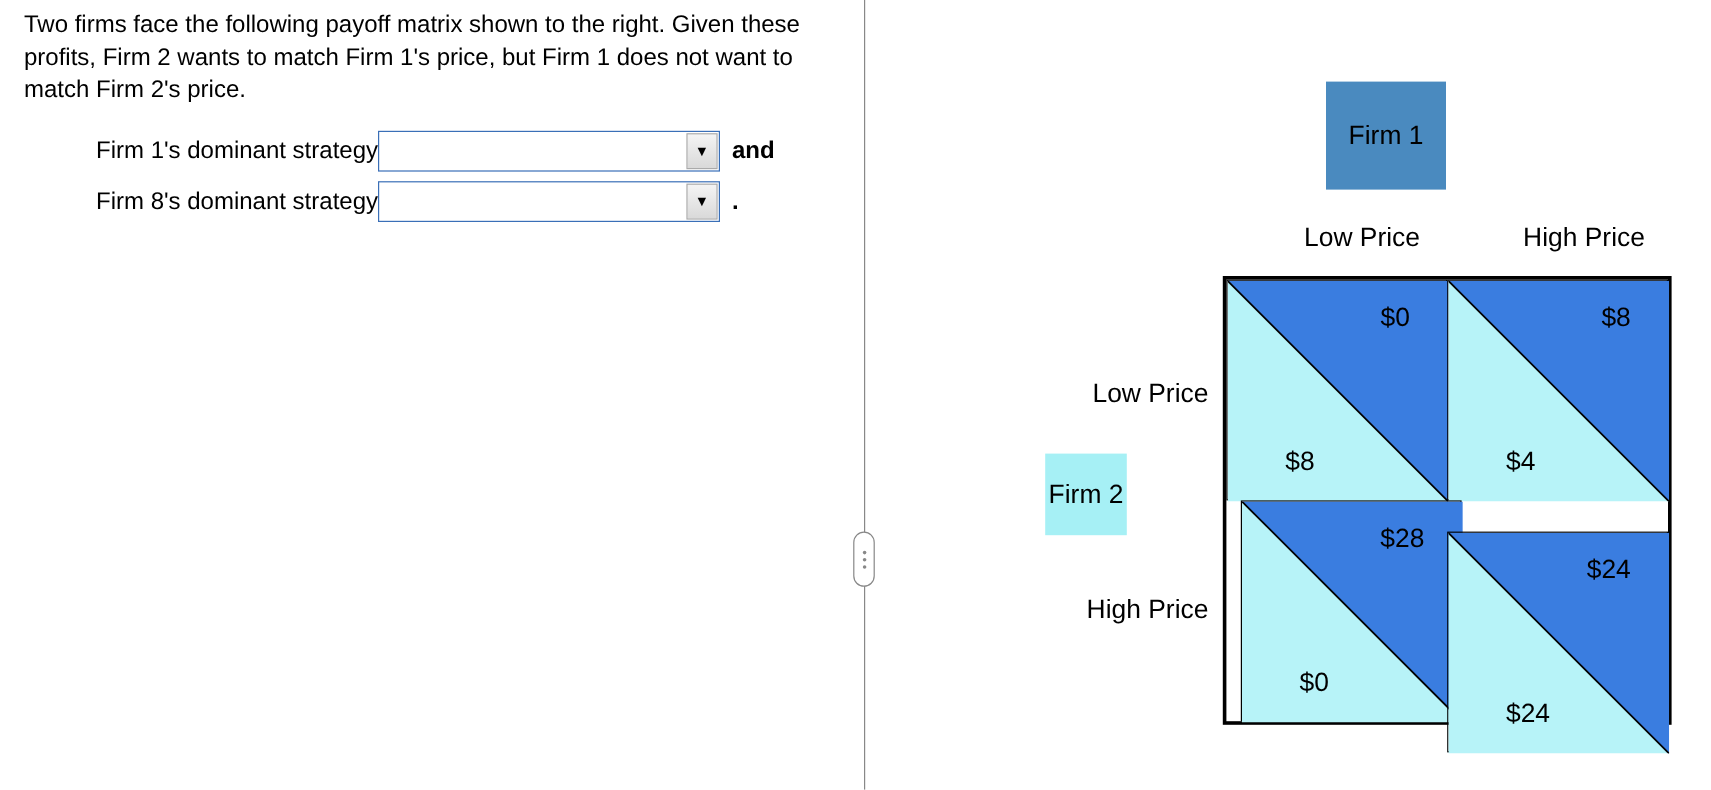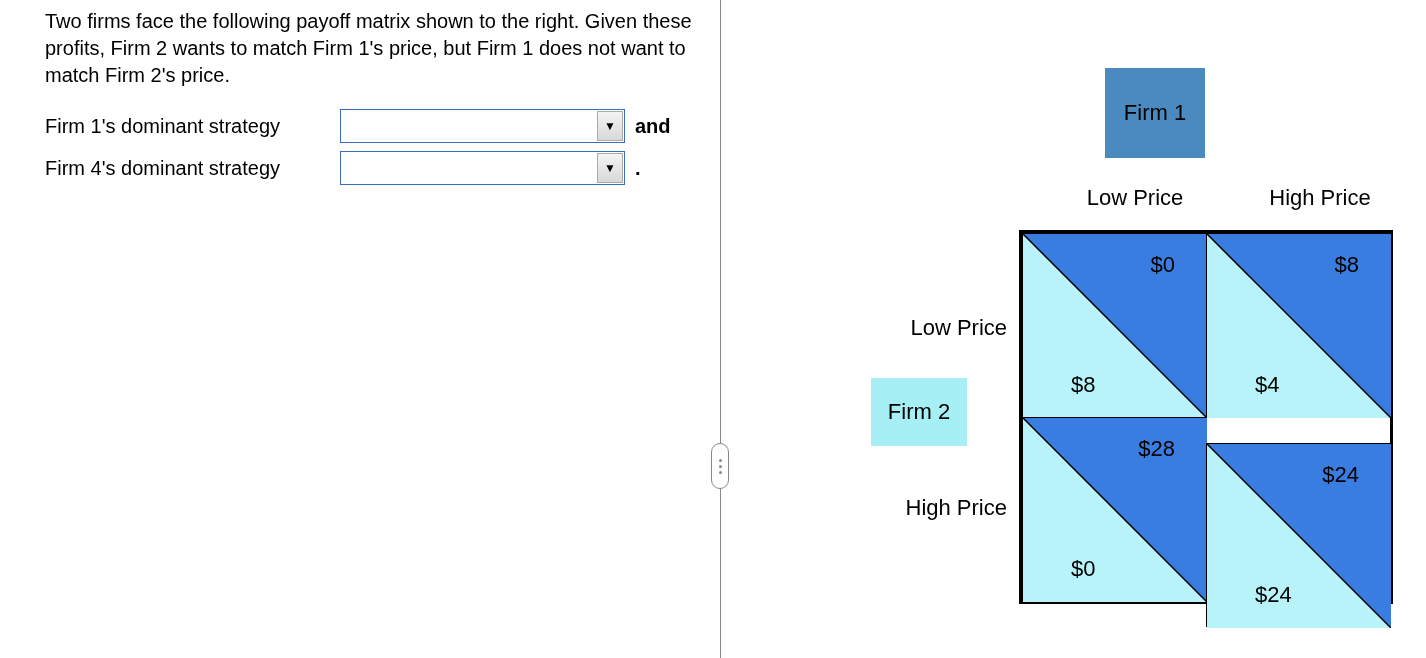--- a/index.html
+++ b/index.html
@@ -12,24 +12,23 @@
     width: 1426px;
     height: 658px;
     position: relative;
     background: #fff;
   }
   .left-pane {
     position: absolute;
     left: 20px;
     top: 8px;
     width: 670px;
-    margin-left: 25px;
   }
   .para { line-height: 1.35; margin-bottom: 20px; }
-  .q-row { display:flex; align-items:center; margin-bottom:8px; }
+  .q-row { display:flex; align-items:center; margin-bottom:8px;text-align:right; }
   .q-label { width: 295px; }
   .dropdown {
     width: 285px; height: 34px;
     border: 1.5px solid #3a6fb7;
     background: #fff;
     display:flex; align-items:center; justify-content:flex-end;
     padding: 0;
   }
   .dd-btn {
     width: 26px; height: 30px;
@@ -70,21 +69,21 @@
     font-size:22px;
   }
   .col-hdr {
     position:absolute; top:185px; font-size:22px; text-align:center;
   }
   .col1-hdr { left:285px; width:180px; }
   .col2-hdr { left:470px; width:180px; }
   .firm2-box {
     position:absolute;
     left: 111px; top: 378px;
-    width: 96px; height: 68px;
+    width: 68px; height: 68px;
     background:#a6f0f5;
     display:flex; align-items:center; justify-content:center;
     font-size:22px;
   }
   .row-hdr {
     position:absolute; font-size:22px; text-align:right; width:130px;
   }
   .row1-hdr { left:117px; top:315px; }
   .row2-hdr { left:117px; top:495px; }
 
@@ -94,21 +93,21 @@
     width: 374px; height: 374px;
     border: 3px solid #000;
   }
   .cell {
     position:absolute; width:184px; height:184px;
     border:1.5px solid #000;
   }
   .cell svg { position:absolute; left:0; top:0; }
   .c-tl { left:0; top:0; }
   .c-tr { left:184px; top:0; }
-  .c-bl { left:0; top:184px; }
+  .c-bl { left:12px; top:184px; }
   .c-br { left:184px; top:184px;margin-top:26px; }
   .val-top {
     position:absolute; right:30px; top:18px; font-size:22px;
   }
   .val-bot {
     position:absolute; left:48px; bottom:18px; font-size:22px;
   }
 </style>
 </head>
 <body>
@@ -118,21 +117,21 @@
 
   <div class="q-row">
     <div class="q-label">Firm 1's dominant strategy</div>
     <div class="dropdown">
       <div class="dd-btn">▼</div>
     </div>
     <div class="after-dd">and</div>
   </div>
 
   <div class="q-row">
-    <div class="q-label">Firm 4's dominant strategy</div>
+    <div class="q-label">Firm 8's dominant strategy</div>
     <div class="dropdown">
       <div class="dd-btn">▼</div>
     </div>
     <div class="after-dd">.</div>
   </div>
 </div>
 
 <div class="vline"></div>
 <div class="handle">
   <div class="dot"></div>

